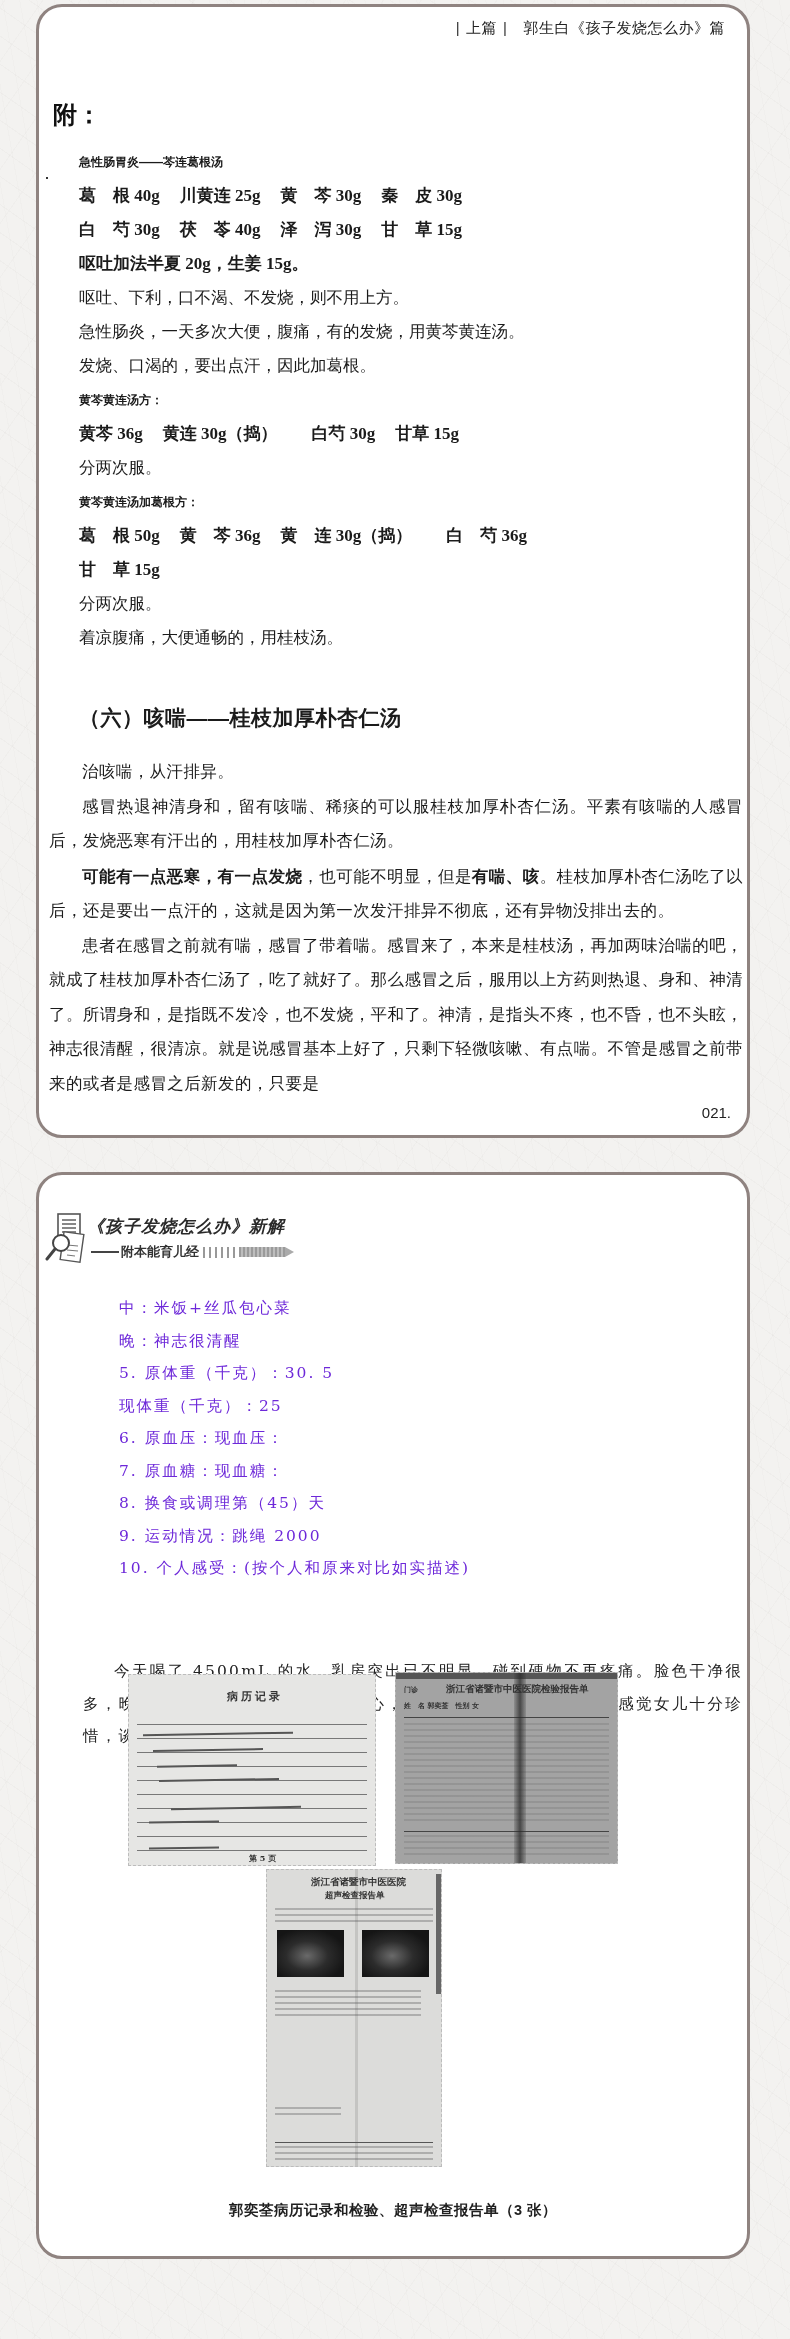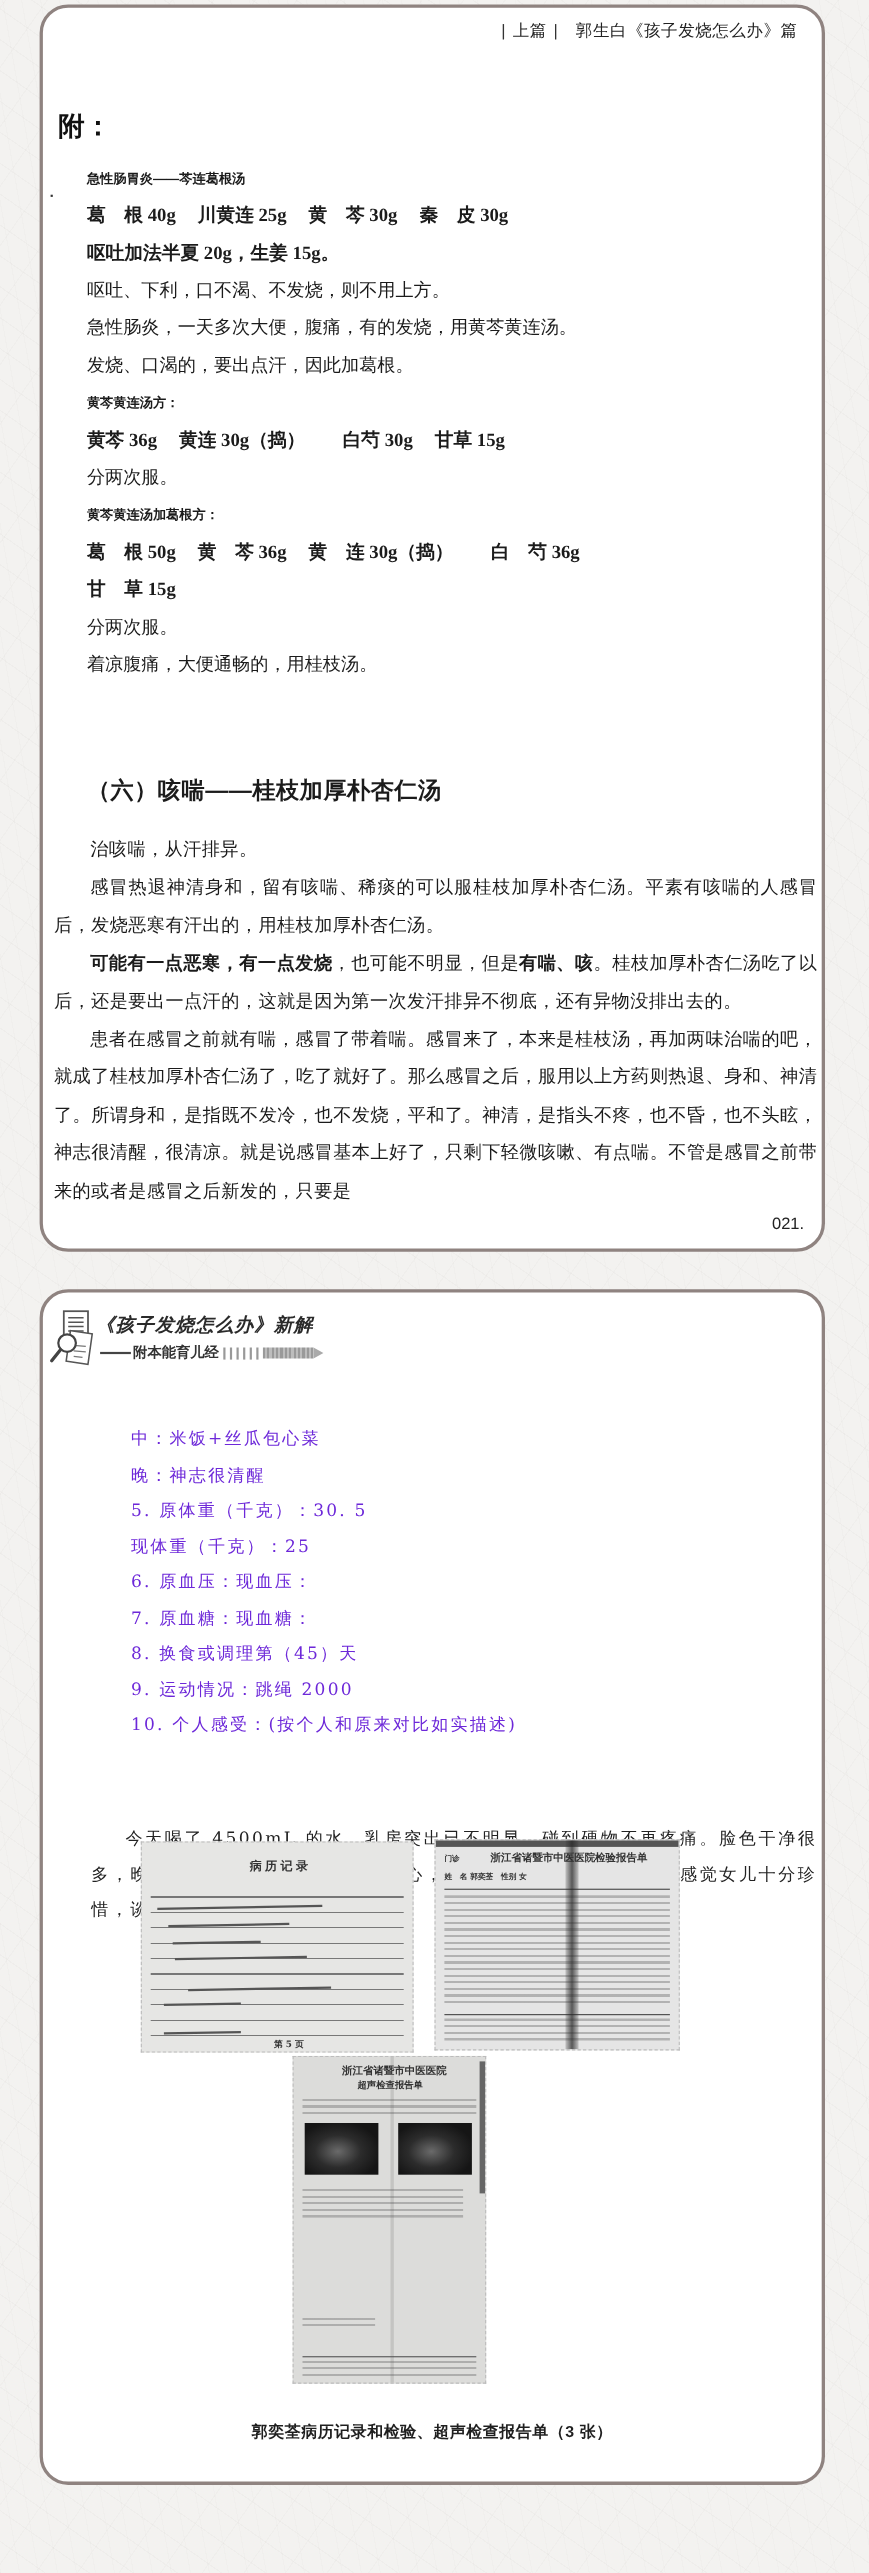--- a/index.html
+++ b/index.html
@@ -98,21 +98,21 @@
       right: 16px;
       bottom: 14px;
       font-family: "Liberation Sans", "DejaVu Sans", sans-serif;
       font-size: 15px;
       color: #222;
     }
 
     
     .book-banner {
       position: absolute;
-      top: 14px;
+      top: 36px;
       left: 6px;
       height: 66px;
       width: 300px;
       text-align: center;
     }
     .banner-icon { position: absolute; left: 0; top: 0; width: 42px; height: 58px; }
     .banner-title {
       position: absolute;
       left: 42px;
       top: 4px;
@@ -168,21 +168,21 @@
       color: #222;
     }
 
     .scan {
       position: absolute;
       background: #e6e6e4;
       border: 1px dashed #bcbcbc;
       overflow: hidden;
     }
     #scan-record { left: 89px; top: 498px; width: 248px; height: 192px; top: 499px; padding-left: 24px; }
-    #scan-lab { left: 356px; top: 497px; width: 223px; height: 192px; background: #e5e5e5; }
+    #scan-lab { left: 356px; top: 497px; width: 223px; height: 192px; background: #a3a3a3; }
     #scan-ultra { left: 227px; top: 694px; width: 176px; height: 298px; background: #dcdcda; }
     .scan-doc-title {
       position: absolute;
       font-family: "DejaVu Serif", serif;
       font-weight: bold;
       color: #333;
       white-space: nowrap;
     }
     .ruled {
       position: absolute;
@@ -233,20 +233,23 @@
     <span class="sep">|</span><span>上篇</span><span class="sep">|</span><span class="book">郭生白《孩子发烧怎么办》篇</span>
   </div>
 
   <div class="appendix-title">附：</div>
   <div class="stray-dot"></div>
 
   <div class="body1">
     <div class="line sans">急性肠胃炎——芩连葛根汤</div>
     <div class="line bold herb-row">
       <span>葛　根 40g</span><span>川黄连 25g</span><span>黄　芩 30g</span><span>秦　皮 30g</span>
+    </div>
+    <div class="line bold herb-row">
+      <span>白　芍 30g</span><span>茯　苓 40g</span><span>泽　泻 30g</span><span>甘　草 15g</span>
     </div>
     <div class="line bold">呕吐加法半夏 20g，生姜 15g。</div>
     <div class="line">呕吐、下利，口不渴、不发烧，则不用上方。</div>
     <div class="line">急性肠炎，一天多次大便，腹痛，有的发烧，用黄芩黄连汤。</div>
     <div class="line">发烧、口渴的，要出点汗，因此加葛根。</div>
     <div class="line sans">黄芩黄连汤方：</div>
     <div class="line bold herb-row">
       <span>黄芩 36g</span><span>黄连 30g（捣）</span><span style="margin-left:14px">白芍 30g</span><span>甘草 15g</span>
     </div>
     <div class="line">分两次服。</div>

